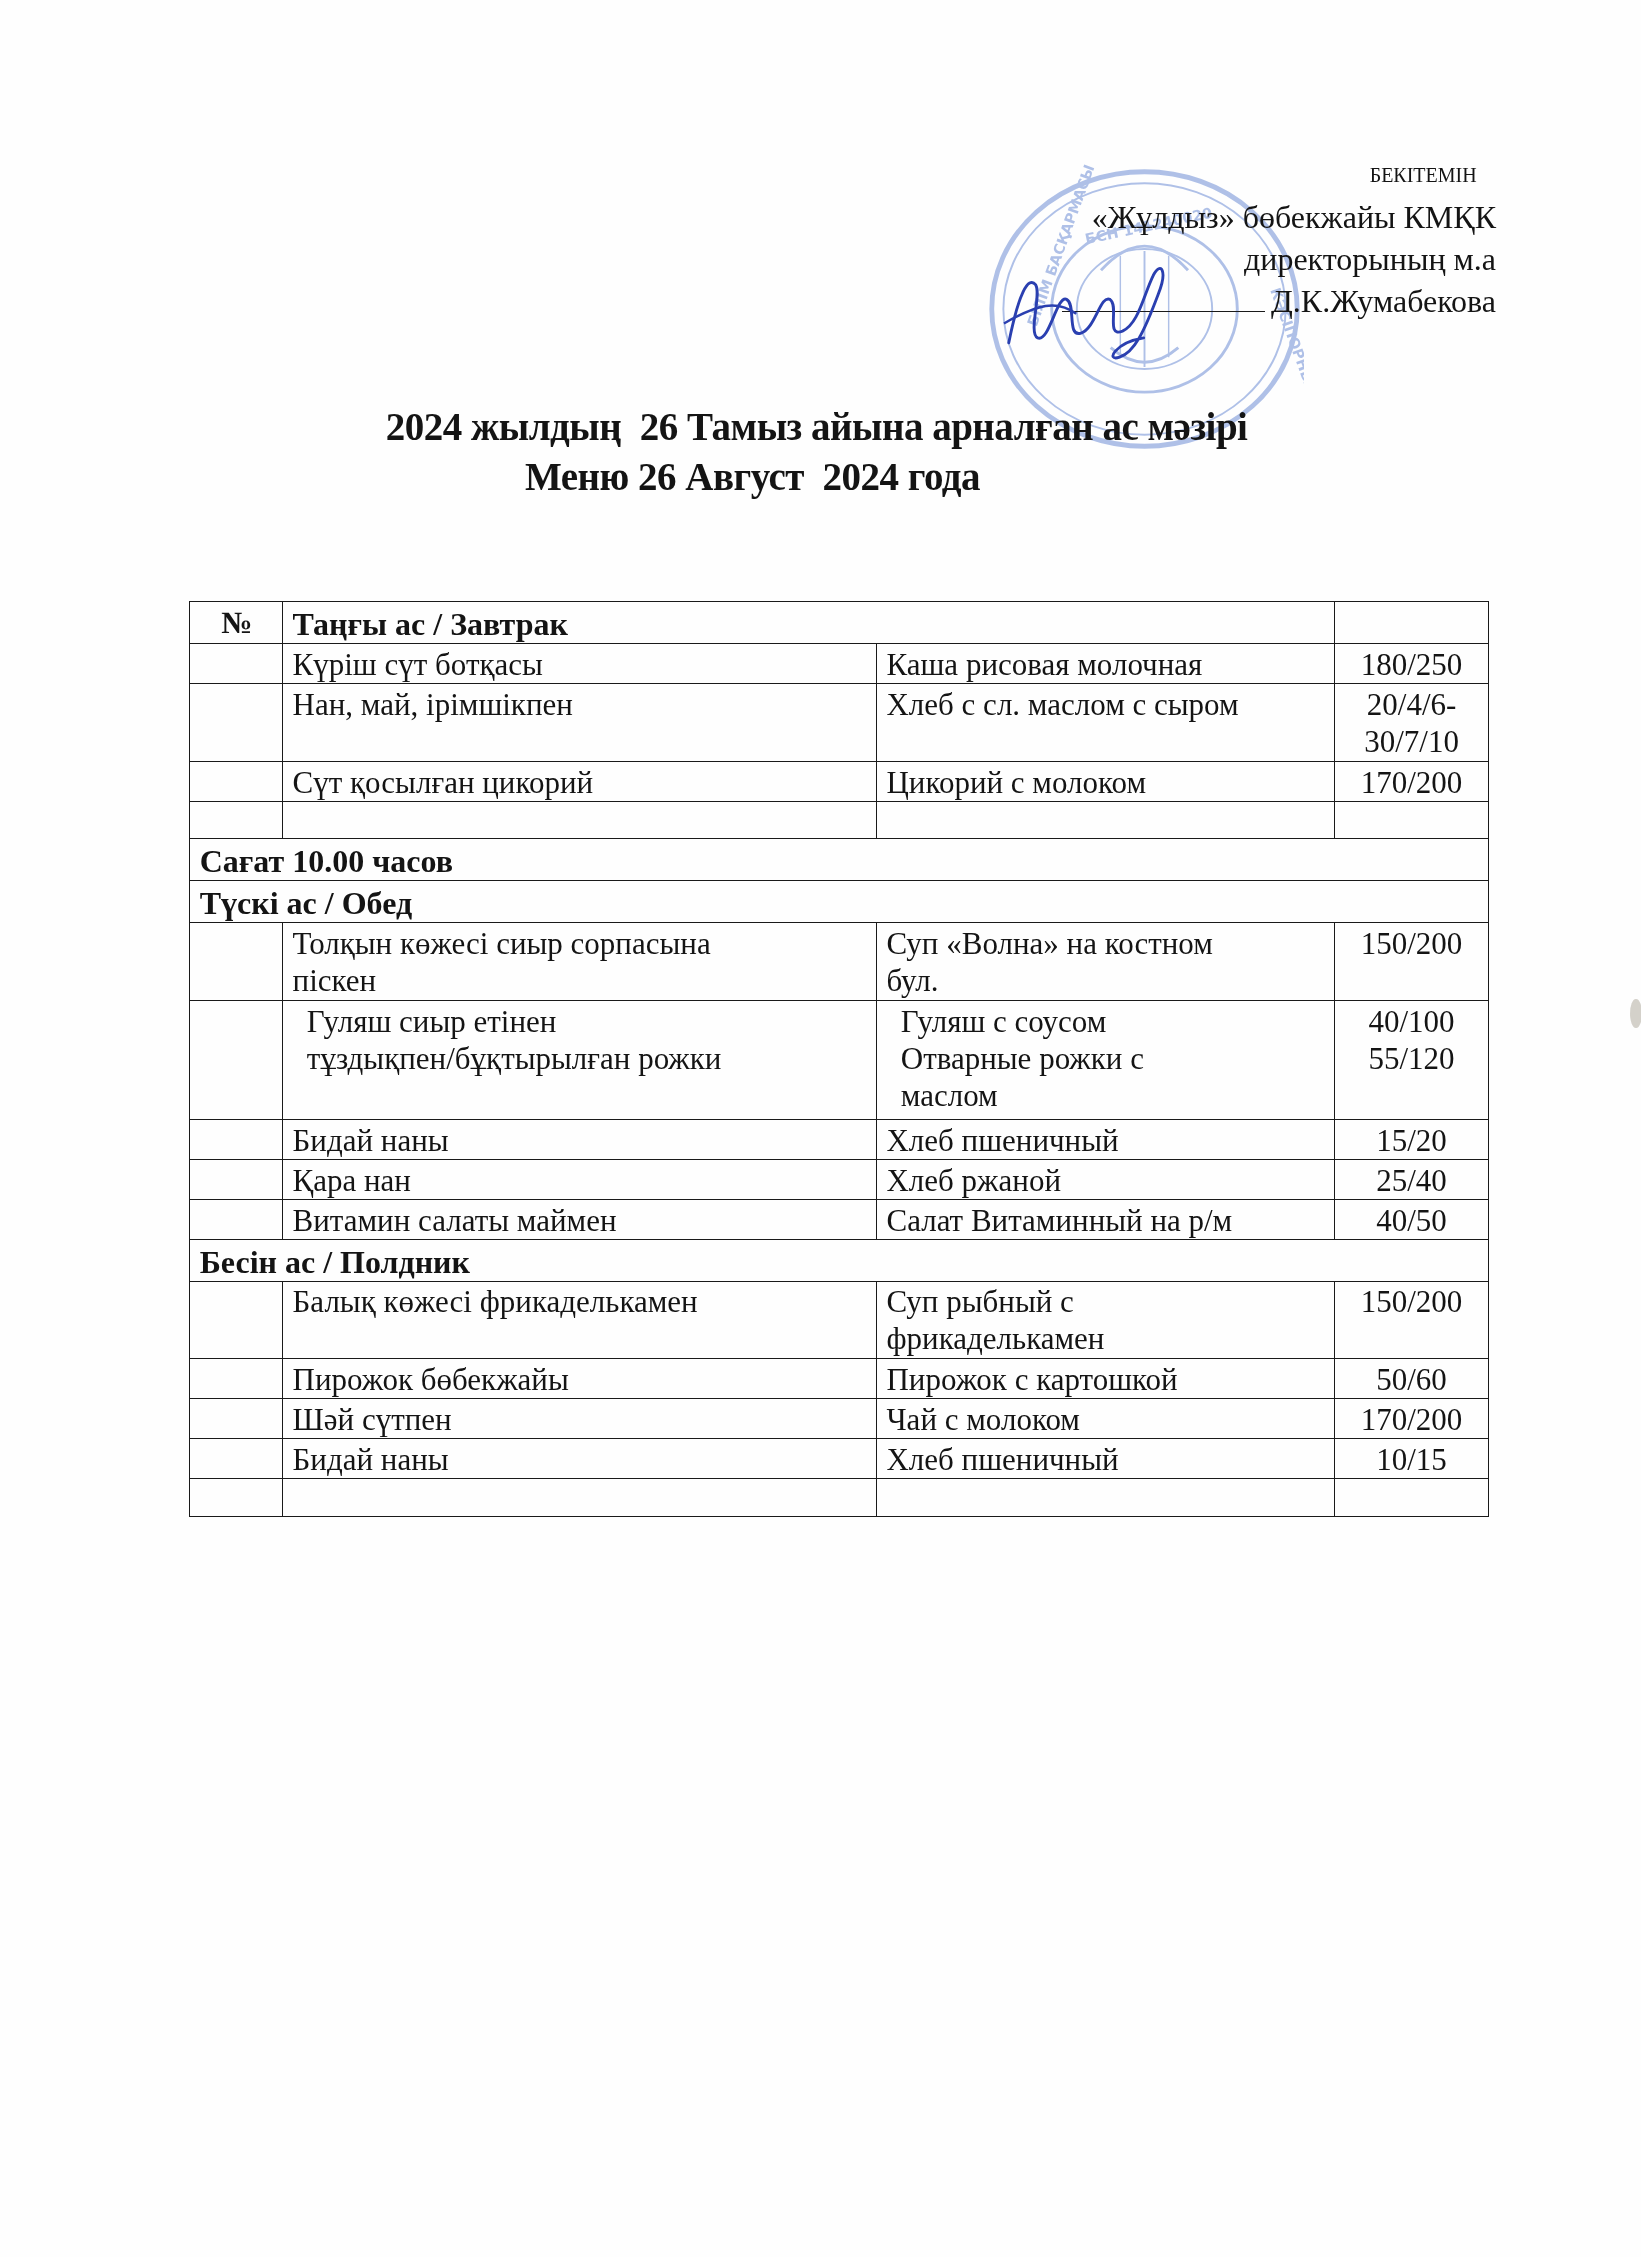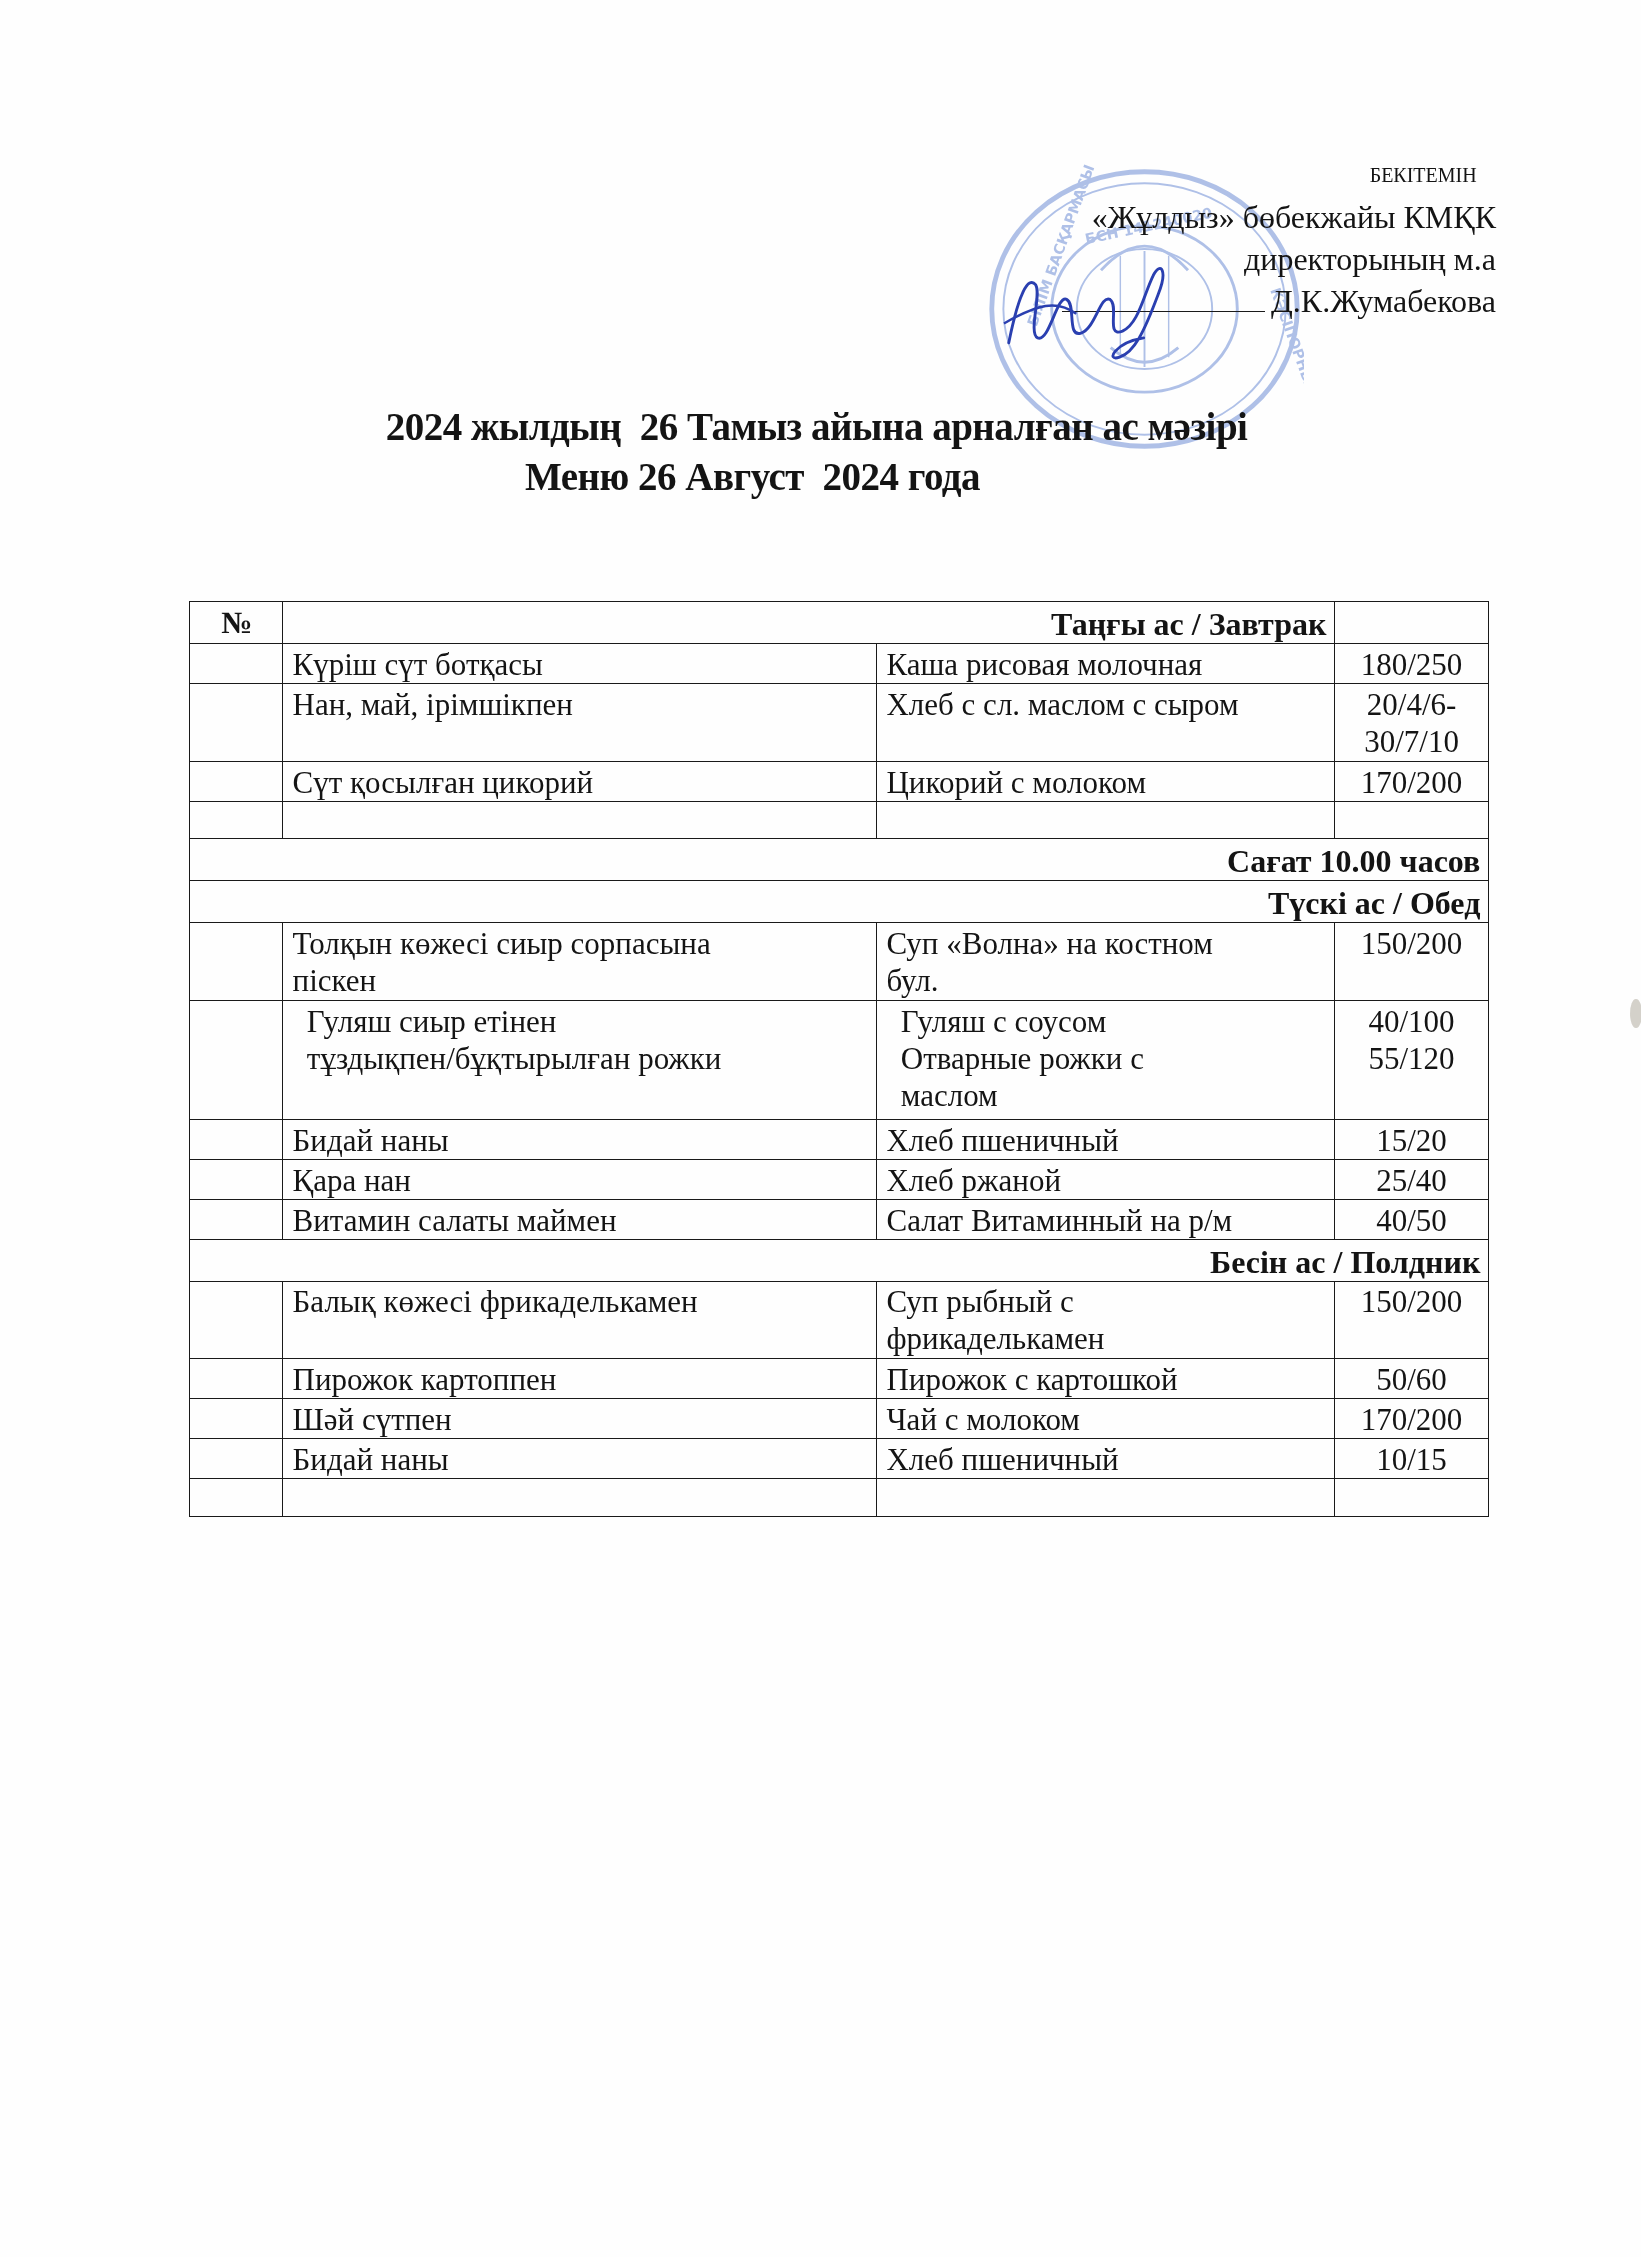--- a/index.html
+++ b/index.html
@@ -93,21 +93,21 @@
     .menu-table col.c-kz { width: 595px; }
     .menu-table col.c-ru { width: 459px; }
     .menu-table col.c-por { width: 154px; }
 
     .num-head {
       text-align: center;
       font-weight: bold;
       font-size: 31px;
     }
     .section-head {
-      text-align: right;
+      text-align: left;
       font-weight: bold;
       font-size: 32px;
       padding-top: 3.9px !important;
     }
     .portion { text-align: center; padding-left: 3.9px !important; padding-right: 3.9px !important; }
     .portion .pline { display: block; }
     .ru .rline { display: block; }
     .kz .kline { display: block; }
 
     .row-empty td { height: 35px; }
@@ -306,21 +306,21 @@
           <span class="rline">Суп рыбный с</span>
           <span class="rline">фрикаделькамен</span>
         </td>
         <td class="portion">
           <span class="pline">150/200</span>
         </td>
       </tr>
       <tr class="row-one">
         <td></td>
         <td class="kz">
-          <span class="kline">Пирожок картоппен</span>
+          <span class="kline">Пирожок бөбекжайы</span>
         </td>
         <td class="ru">
           <span class="rline">Пирожок с картошкой</span>
         </td>
         <td class="portion">
           <span class="pline">50/60</span>
         </td>
       </tr>
       <tr class="row-one">
         <td></td>

